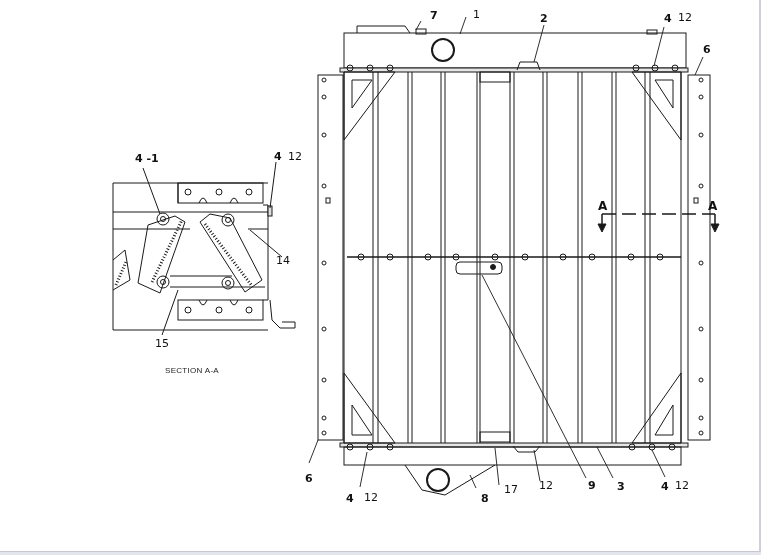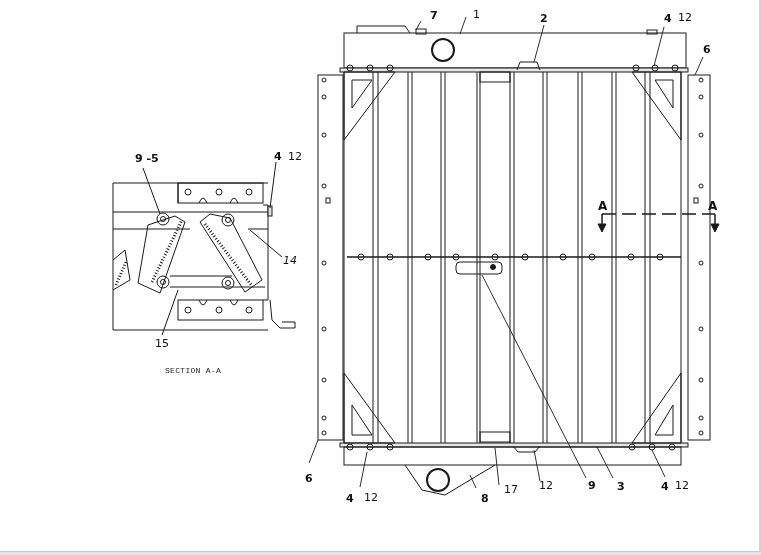--- a/index.html
+++ b/index.html
@@ -2,21 +2,21 @@
 <html><head>
 <meta charset="utf-8">
 <style>
   html, body { margin: 0; padding: 0; background: #ffffff; }
   body { width: 761px; height: 555px; position: relative; overflow: hidden;
          font-family: "Liberation Sans", sans-serif; }
   #canvas { position: absolute; left: 0; top: 0; width: 761px; height: 555px; }
   .callout { position: absolute; font-family: "DejaVu Sans", sans-serif; font-size: 11px;
              font-weight: bold; color: #111; line-height: 1; white-space: nowrap; }
   .callout.light { font-weight: normal; font-size: 11px; }
-  .caption { position: absolute; font-family: Liberation Mono, monospace; font-size: 8px;
+  .caption { position: absolute; font-family: Liberation Sans, sans-serif; font-size: 8px;
              color: #222; letter-spacing: 0.3px; white-space: nowrap; text-align: right; }
   .bottom-bar { position: absolute; left: 0; top: 551px; width: 761px; height: 4px;
                 background: #e4e4ec; border-top: 1px solid #c8c8d4; }
   .right-bar { position: absolute; left: 759px; top: 0; width: 2px; height: 552px; background: #d0d0d8; }
 </style>
 </head>
 <body>
 
 <svg id="canvas" viewBox="0 0 761 555" width="761" height="555" xmlns="http://www.w3.org/2000/svg" fill="none" stroke="#1a1a1a" stroke-width="1">
 
@@ -201,24 +201,24 @@
       <line x1="476" y1="488" x2="470" y2="475"></line>
       <line x1="499" y1="485" x2="495" y2="448"></line>
       <line x1="540" y1="481" x2="534" y2="450"></line>
       <line x1="586" y1="478" x2="482" y2="275"></line>
       <line x1="613" y1="478" x2="597" y2="447"></line>
       <line x1="665" y1="477" x2="652" y2="450"></line>
     </g>
   </g>
 </svg>
 
-<span class="callout" style="left:135px;top:153px;">9 -5</span>
+<span class="callout" style="left:135px;top:153px;">4 -1</span>
 <span class="callout" style="left:274px;top:151px;">4</span>
 <span class="callout light" style="left:288px;top:151px;">12</span>
-<span class="callout light" style="left:283px;top:255px;font-style:italic;">14</span>
+<span class="callout light" style="left:276px;top:255px;">14</span>
 <span class="callout light" style="left:155px;top:338px;">15</span>
 <span class="caption" style="left:165px;top:366px;">SECTION A-A</span>
 
 <span class="callout" style="left:430px;top:10px;">7</span>
 <span class="callout light" style="left:473px;top:9px;">1</span>
 <span class="callout" style="left:540px;top:13px;">2</span>
 <span class="callout" style="left:664px;top:13px;">4</span>
 <span class="callout light" style="left:678px;top:12px;">12</span>
 <span class="callout" style="left:703px;top:44px;">6</span>
 <span class="callout" style="left:305px;top:473px;">6</span>

